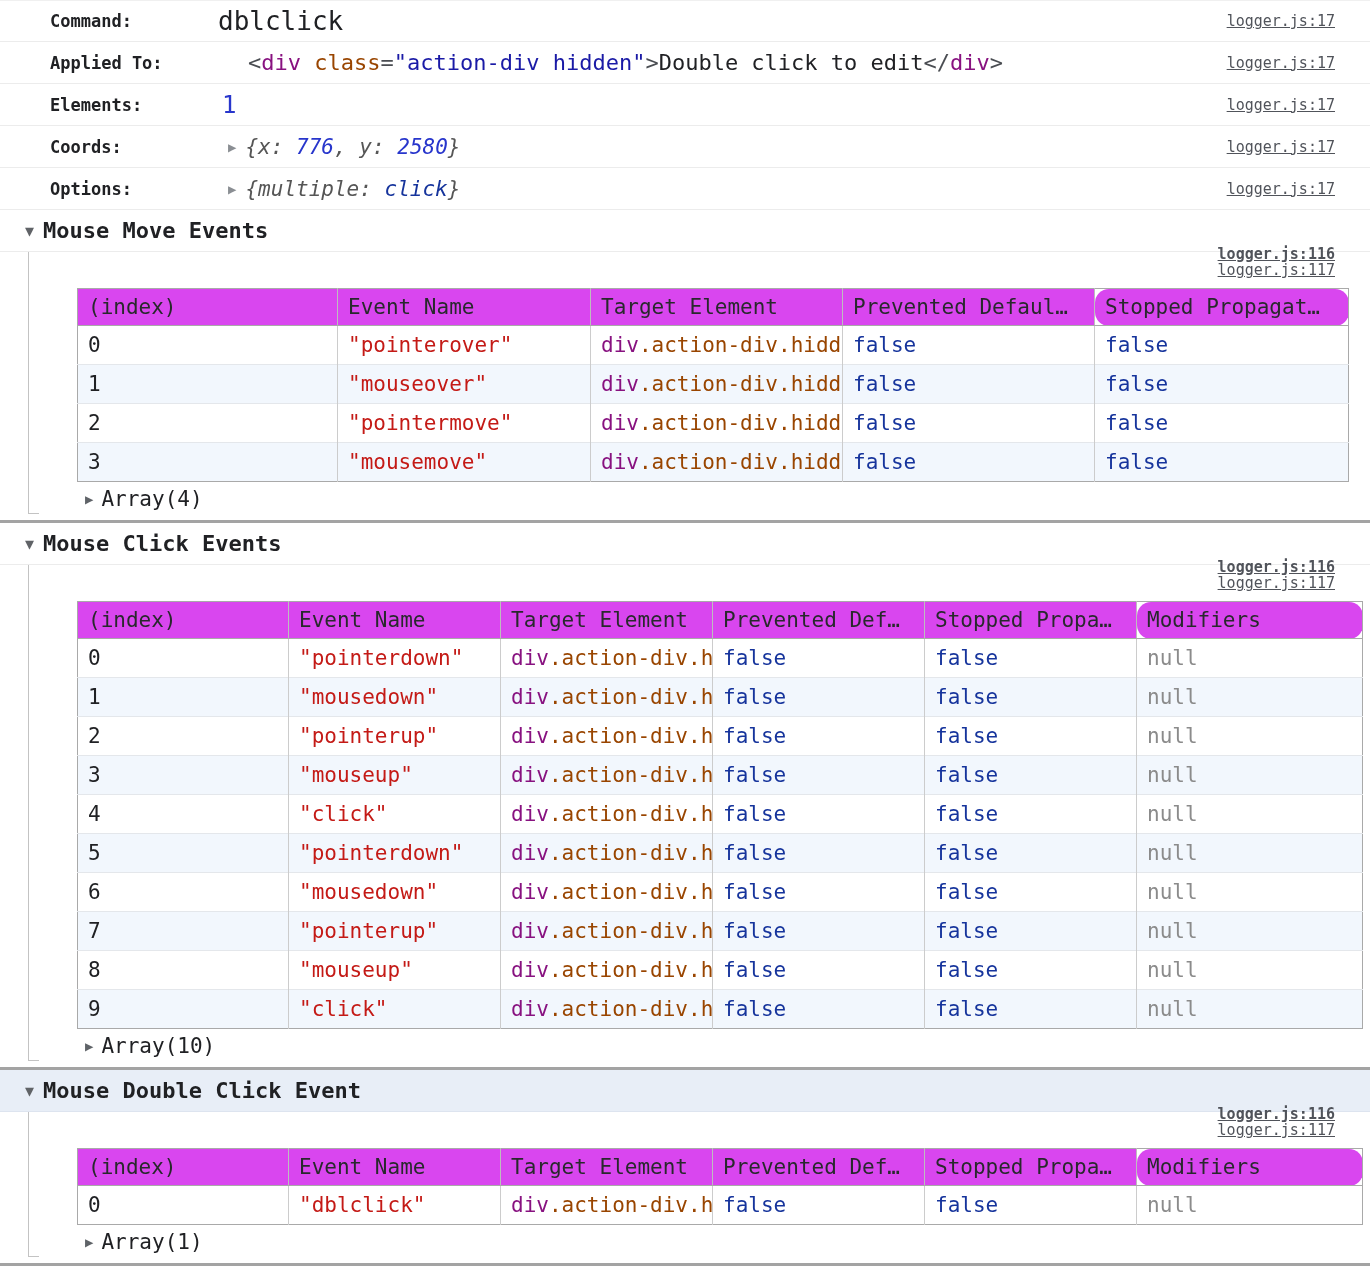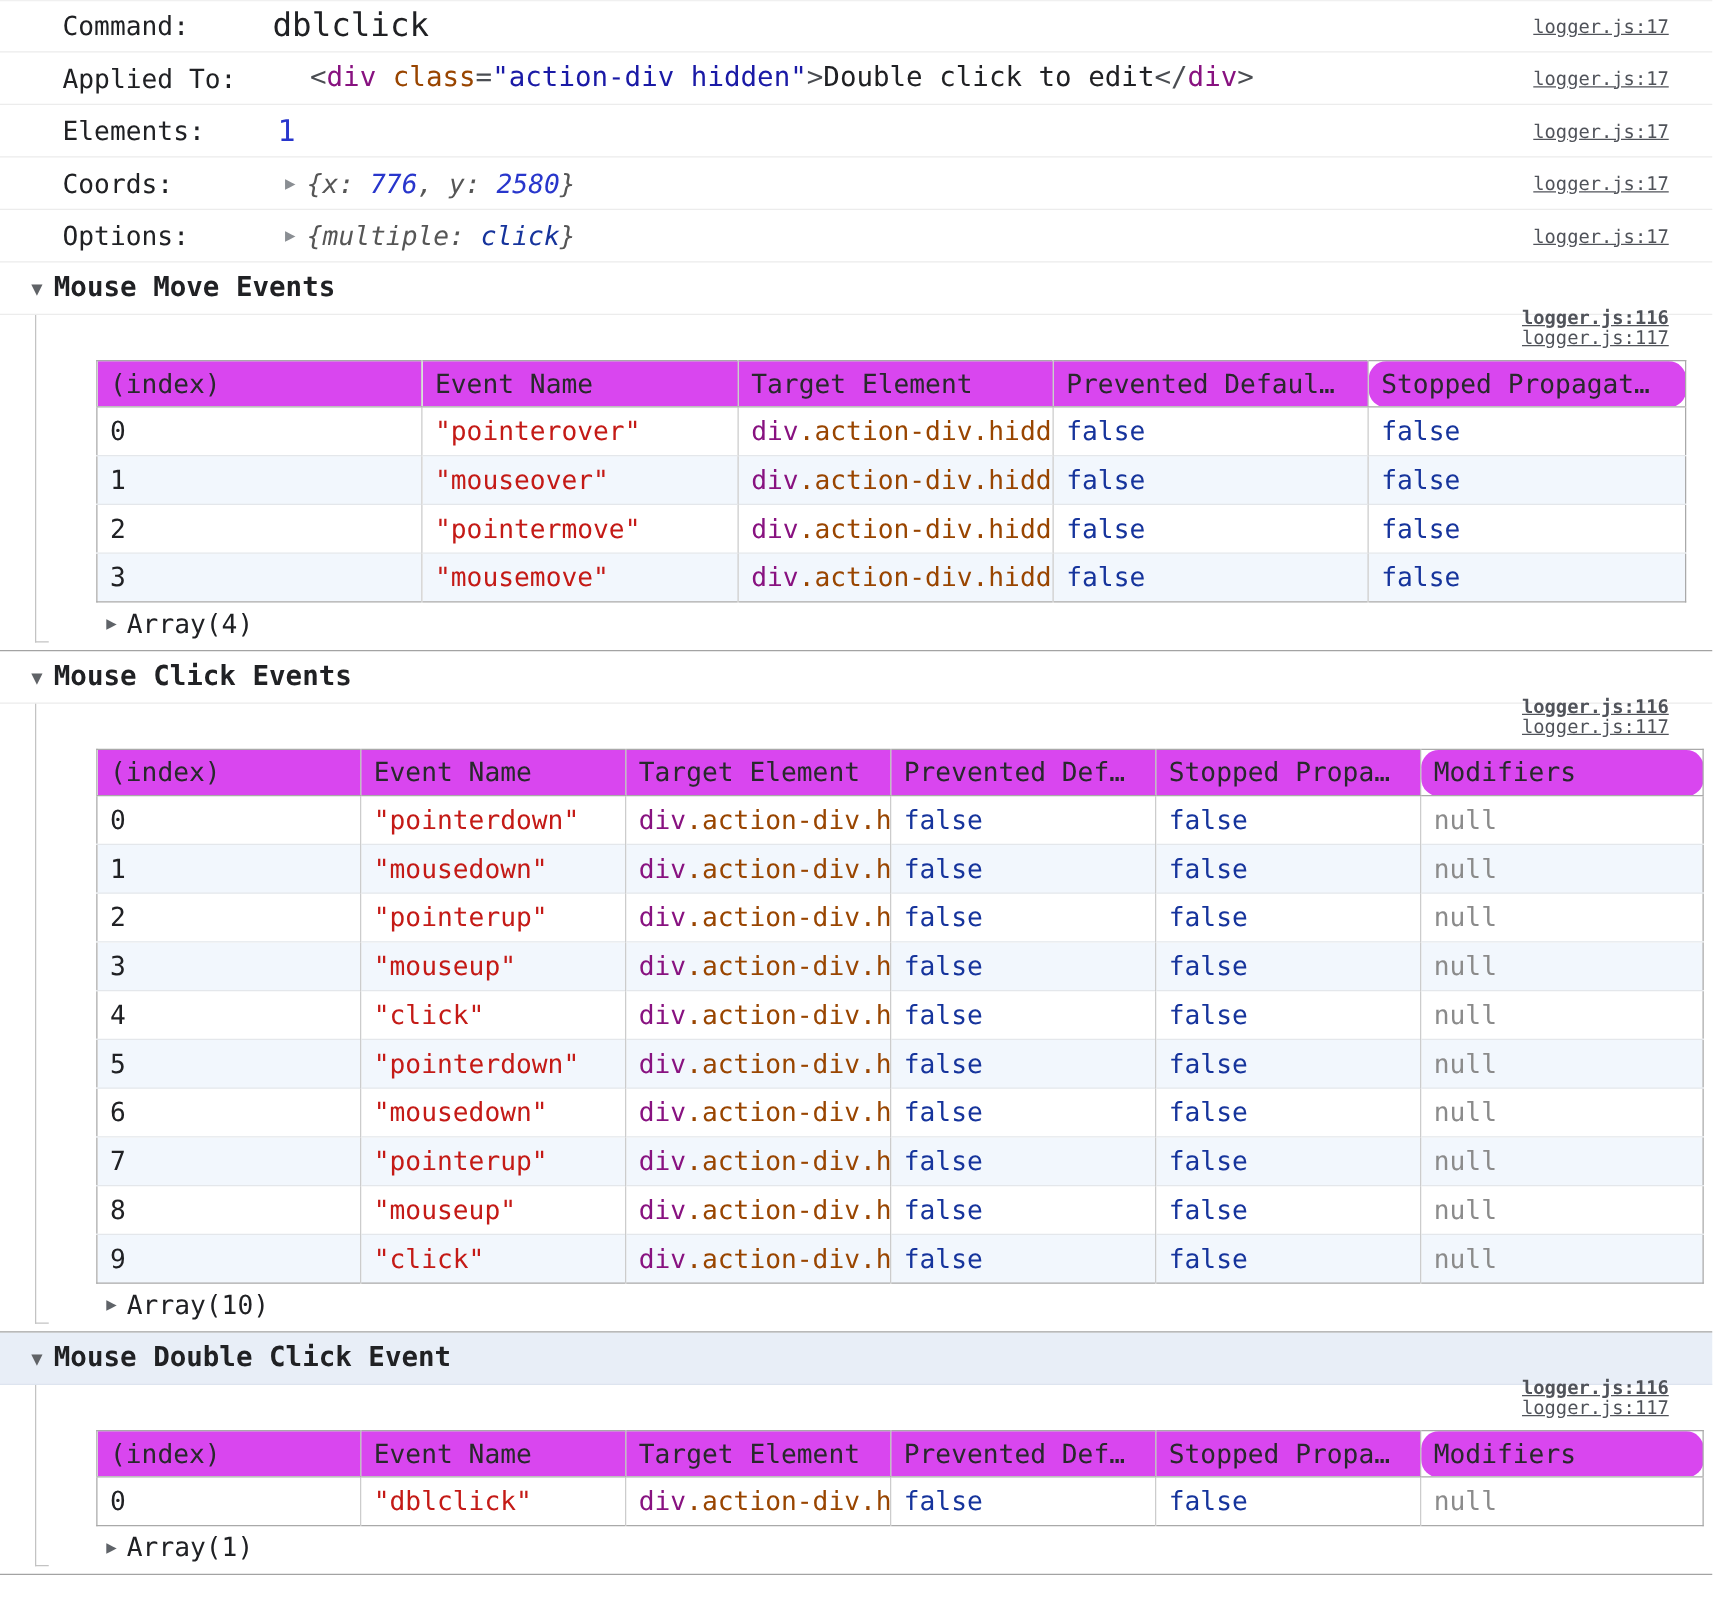--- a/index.html
+++ b/index.html
@@ -3,21 +3,21 @@
 <meta charset="utf-8">
 <style>
   * { margin:0; padding:0; box-sizing:border-box; }
   html,body { width:1370px; height:1280px; background:#ffffff; overflow:hidden;
               font-family:"DejaVu Sans Mono", monospace; color:var(--text-dark,#202124); }
 
   
   .log-row { display:flex; align-items:center; height:42px; border-bottom:1px solid #ececec;
              padding-left:50px; padding-right:35px; }
   .log-row:first-child { border-top:1px solid #f0f0f0; }
-  .log-label { width:168px; flex:none; font-weight:normal; font-size:21px; letter-spacing:0; }
+  .log-label { width:168px; flex:none; font-weight:bold; font-size:17px; letter-spacing:0; }
   .log-value { white-space:pre; overflow:hidden; display:flex; align-items:center; }
   .val-plain { font-size:26px; }
   .val-el    { font-size:22px; margin-left:30px; }
   .val-num   { font-size:24px; margin-left:4px; }
   .val-obj   { font-size:21px; font-style:italic; }
   .src { margin-left:auto; flex:none; font-size:15px; color:var(--link-color,#50535a);
          text-decoration:underline; cursor:pointer; }
   .src.bold { font-weight:bold;margin-top:47px; }
 
   
@@ -35,21 +35,21 @@
   .tri { flex:none; font-style:normal; }
   .tri-small { font-size:14px; color:#8a8e93; margin:0 9px 0 10px; }
 
   
   .group-header { display:flex; align-items:center; height:42px; border-bottom:1px solid #ececec;
                   padding-left:25px; padding-right:35px; }
   .group-header.highlighted { background:#e8eef7; border-bottom:1px solid #dde4ef; }
   .tri-group { font-size:15px; color:#606367; margin-right:9px; }
   .group-title { font-size:22px; font-weight:bold; }
 
-  .group-body { position:relative; padding:0 0 4px 77px; border-bottom:1px solid #a3a3a3; }
+  .group-body { position:relative; padding:0 0 4px 77px; border-bottom:3px solid #a3a3a3; }
   .indent-line { position:absolute; left:28px; top:0; bottom:6px; width:11px;
                  border-left:1px solid #c3c3c3; border-bottom:1px solid #c3c3c3; }
   .table-src-row { display:flex; justify-content:flex-end; align-items:center;
                    height:36px; padding-right:35px; }
   .array-row { display:flex; align-items:center; height:34px; margin-left:8px;
                font-size:21px; cursor:pointer; }
   .tri-array { font-size:14px; color:#5f6368; margin-right:8px; }
 
   
   table.ctable { border-collapse:collapse; table-layout:fixed; border:1px solid #a9a9a9;

